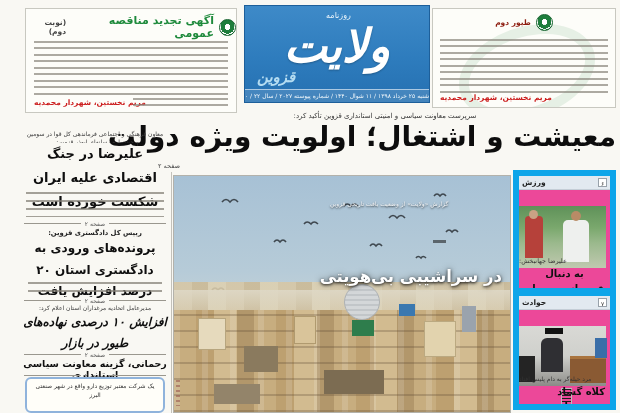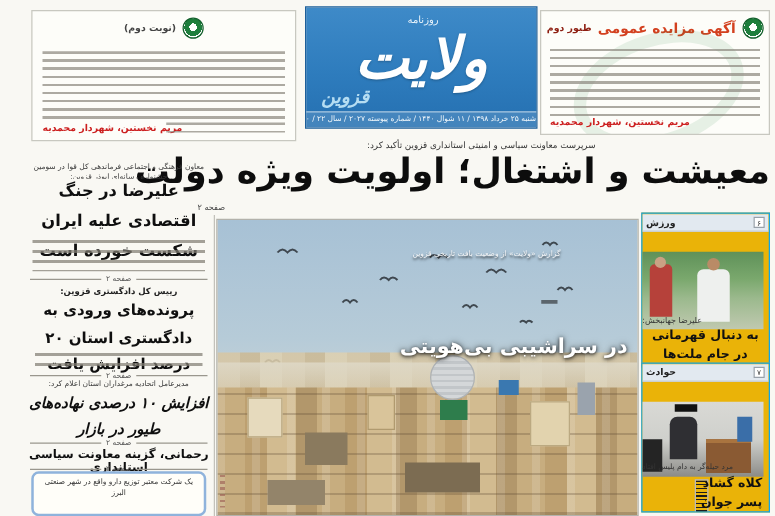--- a/index.html
+++ b/index.html
@@ -45,59 +45,59 @@
   .city-tex{position:absolute;left:0;right:0;bottom:0;height:102px;
             background:repeating-linear-gradient(0deg,rgba(92,72,50,.28) 0 2px,transparent 2px 16px),
                        repeating-linear-gradient(90deg,rgba(255,255,255,.14) 0 6px,transparent 6px 28px);}
   .haze{position:absolute;left:0;right:0;bottom:96px;height:26px;background:linear-gradient(180deg,rgba(222,216,198,.9),rgba(222,216,198,0));}
   .bld{position:absolute;}
   .dome{position:absolute;width:34px;height:34px;border-radius:50%;
         background:repeating-linear-gradient(0deg,#d4d7d9 0 3px,#c2c6c9 3px 5px);
         border:1px solid #aeb2b5;}
   .photo-kicker{color:#f4f6f8;font-size:6px;text-align:left;text-shadow:0 1px 2px rgba(0,0,0,.8);}
   .photo-headline{color:#ffffff;font-size:16.5px;font-weight:800;text-align:left;text-shadow:0 1px 3px rgba(0,0,0,.85),0 0 6px rgba(0,0,0,.5);}
-  .railbox{background:#eab308;border:1px solid #0ea5e9;box-sizing:border-box;overflow:hidden;}
+  .railbox{background:#ec4899;border:6px solid #0ea5e9;box-sizing:border-box;overflow:hidden;}
   .rail-header{height:13px;background:#e2e9f0;border-bottom:1px solid #c4cdd6;display:flex;align-items:center;justify-content:space-between;padding:0 3px;}
   .rail-section{font-size:7.5px;font-weight:bold;color:#222;}
   .rail-pagenum{width:9px;height:9px;border:1px solid #98a1aa;background:#fff;font-size:6px;line-height:9px;text-align:center;color:#333;box-sizing:border-box;}
   .rail-kicker{font-size:6.4px;color:#333;text-align:left;}
   .rail-headline{font-size:10px;font-weight:800;color:#111;text-align:center;line-height:1.5;}
   .sport-photo{background:linear-gradient(180deg,#5f9159 0%,#7aa86d 35%,#9bb98d 60%,#c0c9b0 100%);position:relative;}
   .incident-photo{background:linear-gradient(180deg,#d9d9d5 0%,#cfd0cc 50%,#a1a19d 85%,#8b8b87 100%);position:relative;}
   .barcode{background:repeating-linear-gradient(180deg,#1c1c1c 0 1px,transparent 1px 3px);border:1px solid #bbb;}
   .credit-strip{background:repeating-linear-gradient(180deg,#9a5a50 0 2px,transparent 2px 5px);opacity:.6;}
 </style>
 </head>
 <body>
 
 <div class="page">
 
   <div class="abs adbox" style="left:25px;top:8px;width:212px;height:105px;">
     <div class="ad-title-row">
       <span class="logo-badge"></span>
+      <span class="green-title">آگهی تجدید مناقصه عمومی</span>
       <span class="ad-note">(نوبت دوم)</span>
     </div>
     <div class="abs stripes-fine" style="left:8px;right:8px;top:32px;height:56px;"></div>
     <div class="abs ad-sign" style="left:8px;bottom:5px;">مریم نخستین، شهردار محمدیه</div>
     <div class="abs stripes-fine" style="right:8px;bottom:6px;width:95px;height:8px;"></div>
   </div>
 
   <div class="abs masthead" style="left:244px;top:5px;width:186px;height:98px;">
     <div class="abs mast-label" style="left:3px;right:0;top:5px;">روزنامه</div>
     <div class="abs mast-title" style="left:0;right:0;top:17px;">ولایت</div>
     <div class="abs mast-city" style="left:12px;bottom:16px;">قزوین</div>
     <div class="dateline">شنبه ۲۵ خرداد ۱۳۹۸ / ۱۱ شوال ۱۴۴۰ / شماره پیوسته ۲۰۲۷ / سال ۲۲ / ۱۵۰۰ تومان / به‌همراه ضمیمه رایگان</div>
   </div>
 
   <div class="abs adbox" style="left:432px;top:8px;width:184px;height:100px;">
     <div class="abs" style="left:24px;top:18px;width:120px;height:70px;border-radius:50%;
          border:10px solid rgba(30,126,60,.10);transform:rotate(-18deg);"></div>
     <div class="ad-title-row">
       <span class="logo-badge"></span>
-      <span class="red-title">آگهی مزایده عمومی</span>
       <span class="ad-note" style="color:#8d1d10;">طیور دوم</span>
     </div>
     <div class="abs stripes-fine" style="left:7px;right:7px;top:30px;height:54px;"></div>
     <div class="abs ad-sign" style="left:7px;bottom:5px;">مریم نخستین، شهردار محمدیه</div>
   </div>
 
   <div class="abs lead-kicker" style="left:170px;top:112px;width:430px;">سرپرست معاونت سیاسی و امنیتی استانداری قزوین تأکید کرد:</div>
   <div class="abs lead-headline" style="left:150px;top:120px;width:466px;">معیشت و اشتغال؛ اولویت ویژه دولت</div>
   <div class="abs pageref" style="left:158px;top:162px;">صفحه ۲</div>
 

